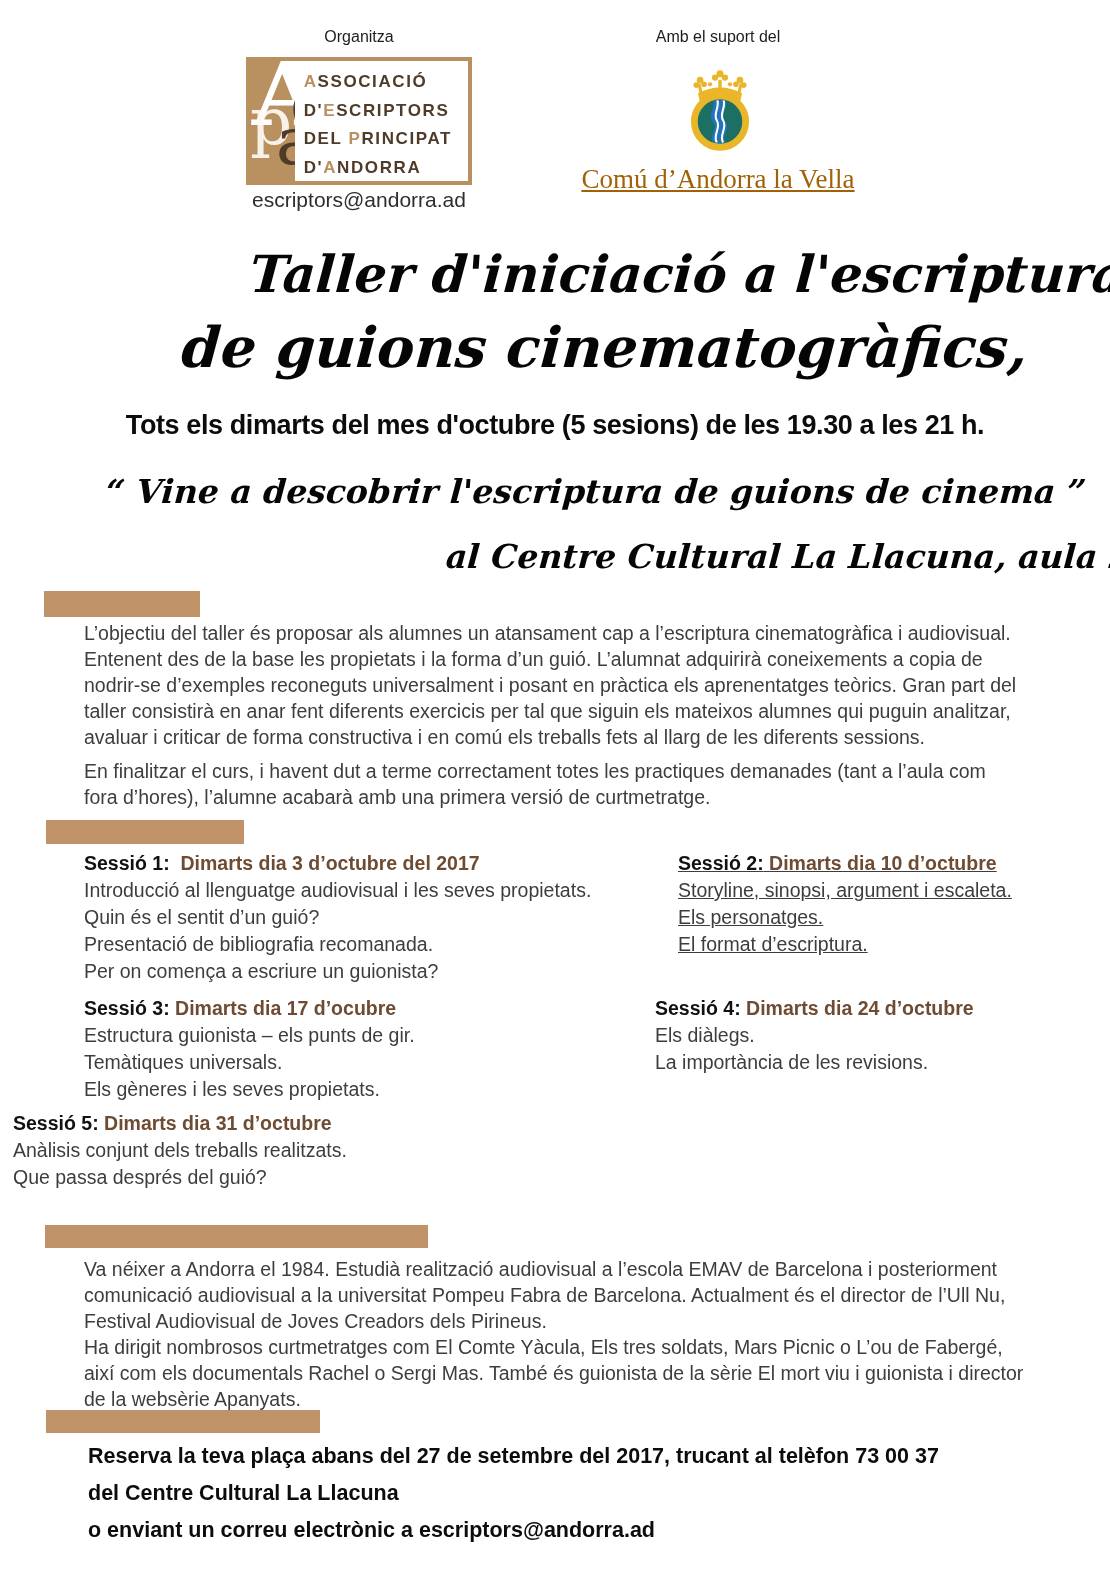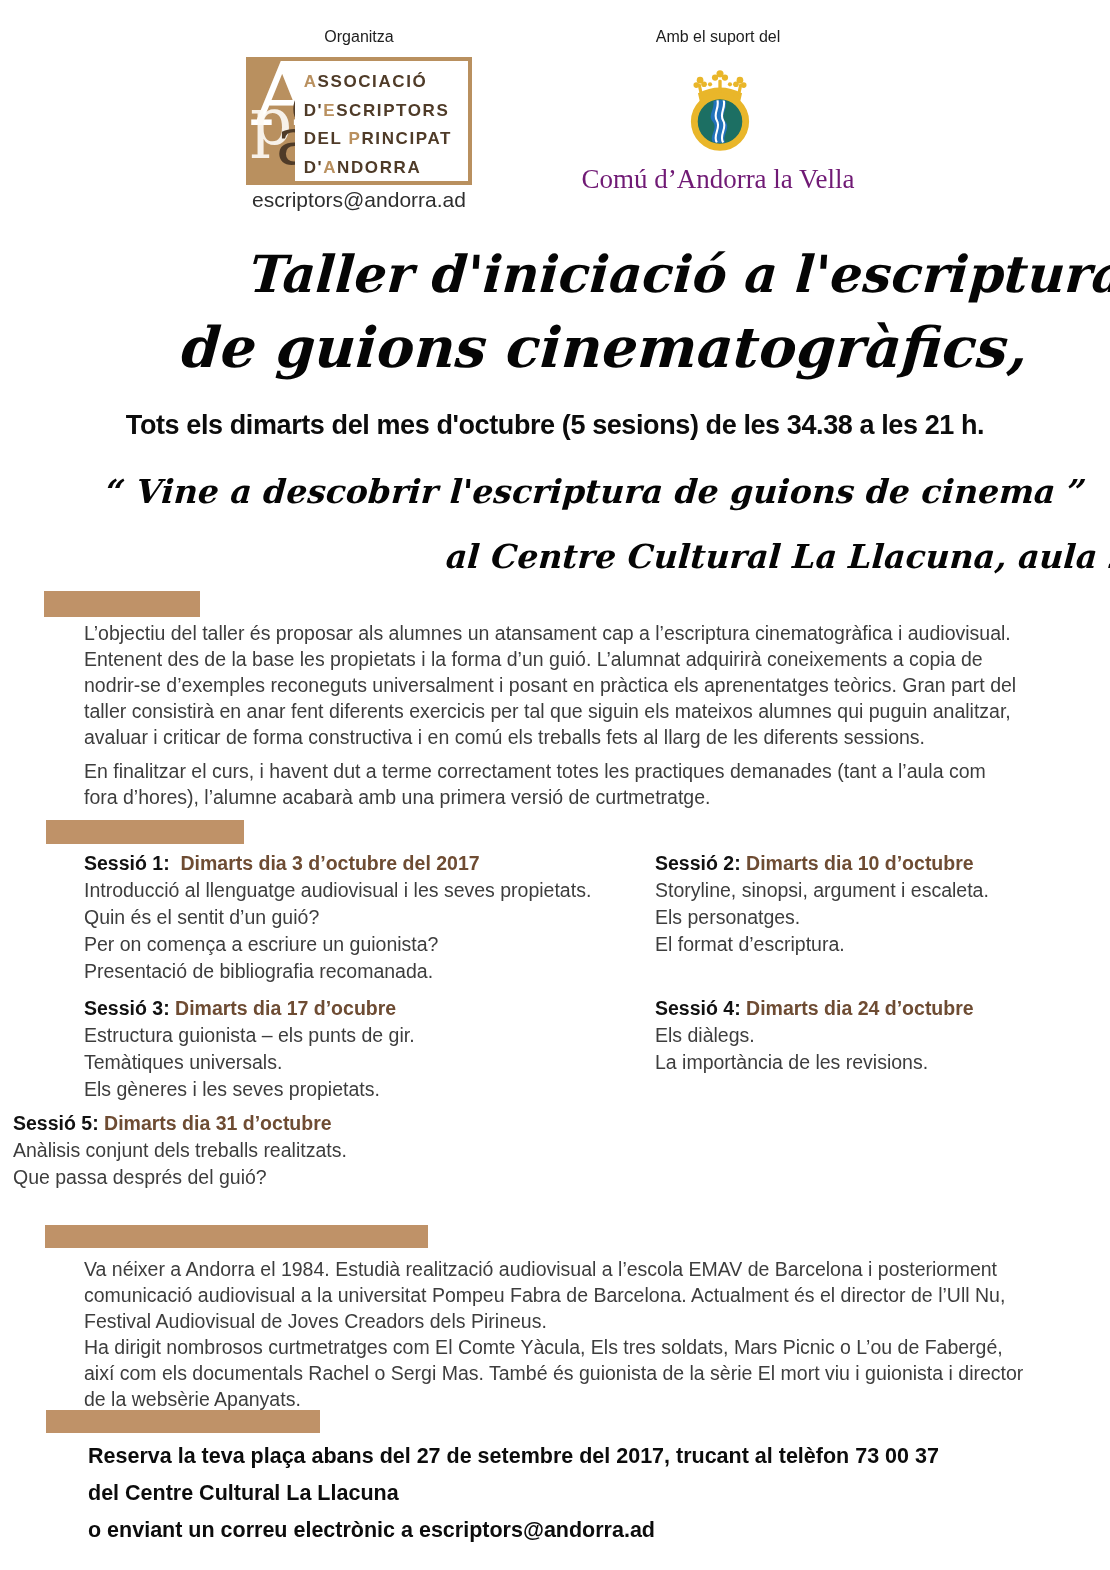--- a/index.html
+++ b/index.html
@@ -21,21 +21,21 @@
   .m-a{position:absolute;top:48px;left:26px;font-size:66px;color:var(--dark-brown);}
   .aepa-text{flex:1;padding:7px 16px 0 9px;background:#fff;}
   .aepa-line{font-weight:bold;font-size:17px;letter-spacing:1.6px;color:var(--dark-brown);
              line-height:28.5px;white-space:nowrap;}
   .aepa-line .accent{color:var(--logo-tan);}
   .aepa-email{position:absolute;top:188px;left:236px;width:246px;text-align:center;
               font-size:21px;color:#2e2e2e;}
   
   .comu-crest{position:absolute;top:66px;left:682px;width:76px;height:86px;}
   .comu-name{position:absolute;top:164px;left:538px;width:360px;text-align:center;
-             font-family:"Liberation Serif",serif;font-size:27px;color:#701a75;}
+             font-family:"Liberation Serif",serif;font-size:27px;color:#a16207;text-decoration:underline;}
   
   .script{font-family:"DejaVu Serif",serif;font-style:italic;font-weight:700;color:#050505;
           transform:skewX(-4deg);white-space:nowrap;}
   .title-l1{position:absolute;top:244px;left:250px;font-size:51px;}
   .title-l2{position:absolute;top:314px;left:182px;font-size:56px;}
   .schedule{position:absolute;top:410px;left:0;width:100%;text-align:center;font-weight:bold;
             font-size:27px;color:#0c0c0c;letter-spacing:-0.4px;}
   .quote1{position:absolute;top:472px;left:106px;font-size:33px;}
   .quote2{position:absolute;top:537px;left:446px;font-size:33px;}
   
@@ -45,21 +45,21 @@
   .bar3{left:45px;top:1225px;width:383px;height:23px;}
   .bar4{left:46px;top:1410px;width:274px;height:23px;}
   
   .para{position:absolute;left:84px;width:940px;font-size:19.5px;line-height:26px;color:var(--body-text);}
   .para1{top:620px;}
   .para2{top:758px;}
   .bio{top:1256px;}
   
   .session{position:absolute;font-size:19.5px;line-height:27px;color:var(--body-text);}
   .s1{left:84px;top:850px;width:520px;}
-  .s2{left:655px;top:850px;width:420px;}
+  .s2{left:678px;top:850px;width:420px;text-decoration:underline;}
   .s3{left:84px;top:995px;width:520px;}
   .s4{left:655px;top:995px;width:420px;}
   .s5{left:13px;top:1110px;width:100%;text-align:left;}
   .s-label{font-weight:bold;color:#111;}
   .s-date{font-weight:bold;color:var(--date-brown);}
   
   .booking{position:absolute;left:88px;top:1438px;width:960px;font-weight:bold;
            font-size:21.5px;line-height:37px;color:#0c0c0c;}
   .gold{fill:var(--gold);} .teal{fill:var(--teal);} .blue{fill:var(--blue);}
 </style>
@@ -118,39 +118,39 @@
         <path d="M38.5,30 C43.5,38 34.5,45 39,52 C43.5,59 34.5,66 39,73" fill="none" stroke="#fff" stroke-width="2"></path>
       </g>
       <circle cx="36" cy="53" r="24.5" fill="none" stroke="#e9b62a" stroke-width="6.5"></circle>
     </svg>
   </div>
   <div class="comu-name">Comú d’Andorra la Vella</div>
 
   <div class="script title-l1">Taller d'iniciació a l'escriptura</div>
   <div class="script title-l2">de guions cinematogràfics,</div>
 
-  <div class="schedule">Tots els dimarts del mes d'octubre (5 sesions) de les 34.38 a les 21 h.</div>
+  <div class="schedule">Tots els dimarts del mes d'octubre (5 sesions) de les 19.30 a les 21 h.</div>
 
   <div class="script quote1">“ Vine a descobrir l'escriptura de guions de cinema ”</div>
   <div class="script quote2">al Centre Cultural La Llacuna, aula 24</div>
 
   <div class="bar bar1"></div>
   <div class="bar bar2"></div>
   <div class="bar bar3"></div>
   <div class="bar bar4"></div>
 
   <div class="para para1">L’objectiu del taller és proposar als alumnes un atansament cap a l’escriptura cinematogràfica i audiovisual. Entenent des de la base les propietats i la forma d’un guió. L’alumnat adquirirà coneixements a copia de nodrir-se d’exemples reconeguts universalment i posant en pràctica els aprenentatges teòrics. Gran part del taller consistirà en anar fent diferents exercicis per tal que siguin els mateixos alumnes qui puguin analitzar, avaluar i criticar de forma constructiva i en comú els treballs fets al llarg de les diferents sessions.</div>
   <div class="para para2">En finalitzar el curs, i havent dut a terme correctament totes les practiques demanades (tant a l’aula com fora d’hores), l’alumne acabarà amb una primera versió de curtmetratge.</div>
 
   <div class="session s1">
     <div><span class="s-label">Sessió 1:</span>&nbsp; <span class="s-date">Dimarts dia 3 d’octubre del 2017</span></div>
     <div>Introducció al llenguatge audiovisual i les seves propietats.</div>
     <div>Quin és el sentit d’un guió?</div>
+    <div>Presentació de bibliografia recomanada.</div>
     <div>Per on comença a escriure un guionista?</div>
-    <div>Presentació de bibliografia recomanada.</div>
   </div>
   <div class="session s2">
     <div><span class="s-label">Sessió 2:</span> <span class="s-date">Dimarts dia 10 d’octubre</span></div>
     <div>Storyline, sinopsi, argument i escaleta.</div>
     <div>Els personatges.</div>
     <div>El format d’escriptura.</div>
   </div>
   <div class="session s3">
     <div><span class="s-label">Sessió 3:</span> <span class="s-date">Dimarts dia 17 d’ocubre</span></div>
     <div>Estructura guionista – els punts de gir.</div>

